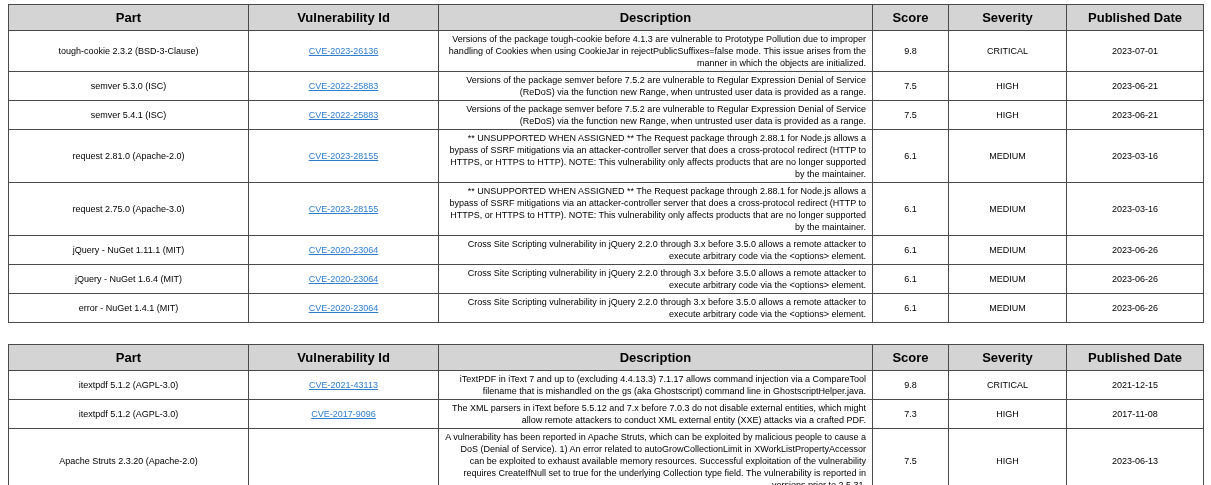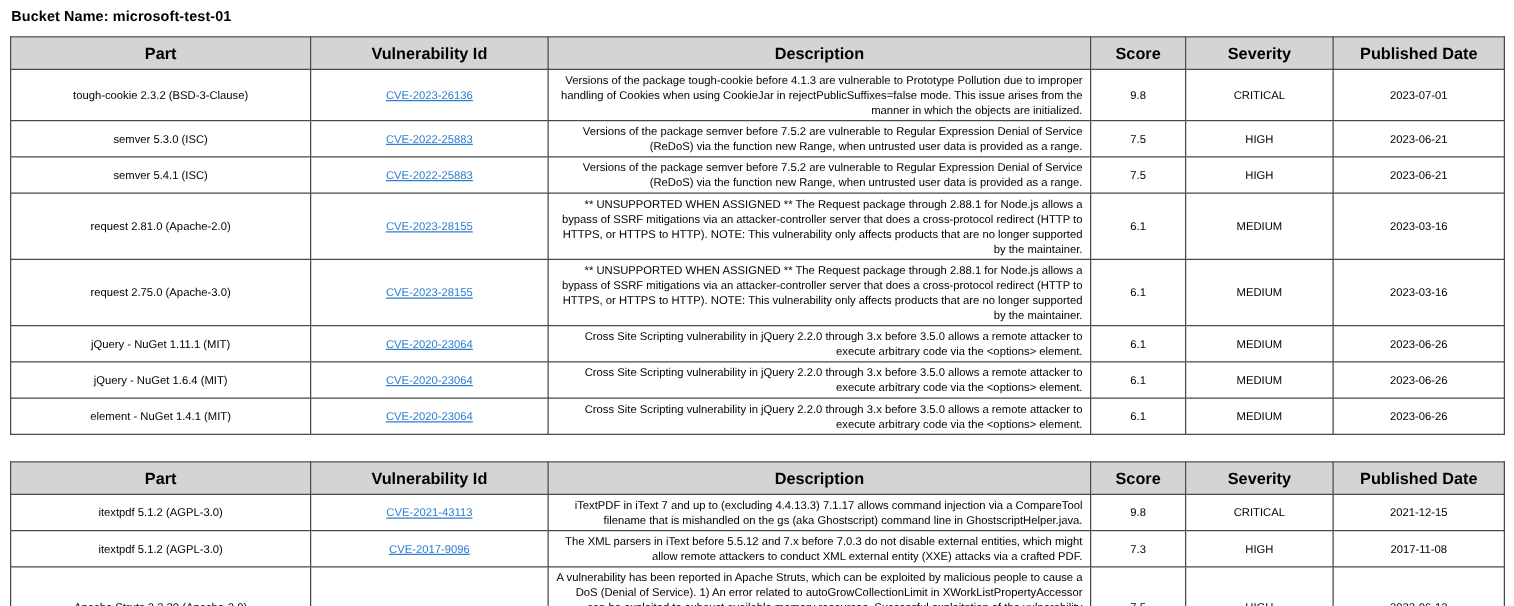--- a/index.html
+++ b/index.html
@@ -68,110 +68,20 @@
   }
   a.vuln-link {
     color: var(--link-color);
     cursor: pointer;
   }
 </style>
 </head>
 <body>
 
 <div class="report">
-
-  <section class="bucket-section">
-    <div class="bucket-title">Bucket Name: microsoft-test-01</div>
-    <table class="vuln-table">
-      <colgroup>
-        <col style="width:240px">
-          <col style="width:190px">
-          <col style="width:434px">
-        <col style="width:76px">
-          <col style="width:118px">
-          <col style="width:137px">
-      </colgroup>
-      <thead>
-        <tr>
-            <th>Part</th>
-            <th>Vulnerability Id</th>
-            <th>Description</th>
-            <th>Score</th>
-            <th>Severity</th>
-            <th>Published Date</th>
-          </tr>
-      </thead>
-      <tbody>
-          <tr>
-            <td class="cell-part">tough-cookie 2.3.2 (BSD-3-Clause)</td>
-            <td class="cell-vulnerability-id"><a class="vuln-link" href="#">CVE-2023-26136</a></td>
-            <td class="cell-description">Versions of the package tough-cookie before 4.1.3 are vulnerable to Prototype Pollution due to improper handling of Cookies when using CookieJar in rejectPublicSuffixes=false mode. This issue arises from the manner in which the objects are initialized.</td>
-            <td class="cell-score">9.8</td>
-            <td class="cell-severity">CRITICAL</td>
-            <td class="cell-published-date">2023-07-01</td>
-          </tr>
-          <tr>
-            <td class="cell-part">semver 5.3.0 (ISC)</td>
-            <td class="cell-vulnerability-id"><a class="vuln-link" href="#">CVE-2022-25883</a></td>
-            <td class="cell-description">Versions of the package semver before 7.5.2 are vulnerable to Regular Expression Denial of Service (ReDoS) via the function new Range, when untrusted user data is provided as a range.</td>
-            <td class="cell-score">7.5</td>
-            <td class="cell-severity">HIGH</td>
-            <td class="cell-published-date">2023-06-21</td>
-          </tr>
-          <tr>
-            <td class="cell-part">semver 5.4.1 (ISC)</td>
-            <td class="cell-vulnerability-id"><a class="vuln-link" href="#">CVE-2022-25883</a></td>
-            <td class="cell-description">Versions of the package semver before 7.5.2 are vulnerable to Regular Expression Denial of Service (ReDoS) via the function new Range, when untrusted user data is provided as a range.</td>
-            <td class="cell-score">7.5</td>
-            <td class="cell-severity">HIGH</td>
-            <td class="cell-published-date">2023-06-21</td>
-          </tr>
-          <tr>
-            <td class="cell-part">request 2.81.0 (Apache-2.0)</td>
-            <td class="cell-vulnerability-id"><a class="vuln-link" href="#">CVE-2023-28155</a></td>
-            <td class="cell-description">** UNSUPPORTED WHEN ASSIGNED ** The Request package through 2.88.1 for Node.js allows a bypass of SSRF mitigations via an attacker-controller server that does a cross-protocol redirect (HTTP to HTTPS, or HTTPS to HTTP). NOTE: This vulnerability only affects products that are no longer supported by the maintainer.</td>
-            <td class="cell-score">6.1</td>
-            <td class="cell-severity">MEDIUM</td>
-            <td class="cell-published-date">2023-03-16</td>
-          </tr>
-          <tr>
-            <td class="cell-part">request 2.75.0 (Apache-3.0)</td>
-            <td class="cell-vulnerability-id"><a class="vuln-link" href="#">CVE-2023-28155</a></td>
-            <td class="cell-description">** UNSUPPORTED WHEN ASSIGNED ** The Request package through 2.88.1 for Node.js allows a bypass of SSRF mitigations via an attacker-controller server that does a cross-protocol redirect (HTTP to HTTPS, or HTTPS to HTTP). NOTE: This vulnerability only affects products that are no longer supported by the maintainer.</td>
-            <td class="cell-score">6.1</td>
-            <td class="cell-severity">MEDIUM</td>
-            <td class="cell-published-date">2023-03-16</td>
-          </tr>
-          <tr>
-            <td class="cell-part">jQuery - NuGet 1.11.1 (MIT)</td>
-            <td class="cell-vulnerability-id"><a class="vuln-link" href="#">CVE-2020-23064</a></td>
-            <td class="cell-description">Cross Site Scripting vulnerability in jQuery 2.2.0 through 3.x before 3.5.0 allows a remote attacker to execute arbitrary code via the &lt;options&gt; element.</td>
-            <td class="cell-score">6.1</td>
-            <td class="cell-severity">MEDIUM</td>
-            <td class="cell-published-date">2023-06-26</td>
-          </tr>
-          <tr>
-            <td class="cell-part">jQuery - NuGet 1.6.4 (MIT)</td>
-            <td class="cell-vulnerability-id"><a class="vuln-link" href="#">CVE-2020-23064</a></td>
-            <td class="cell-description">Cross Site Scripting vulnerability in jQuery 2.2.0 through 3.x before 3.5.0 allows a remote attacker to execute arbitrary code via the &lt;options&gt; element.</td>
-            <td class="cell-score">6.1</td>
-            <td class="cell-severity">MEDIUM</td>
-            <td class="cell-published-date">2023-06-26</td>
-          </tr>
-          <tr>
-            <td class="cell-part">element - NuGet 1.4.1 (MIT)</td>
-            <td class="cell-vulnerability-id"><a class="vuln-link" href="#">CVE-2020-23064</a></td>
-            <td class="cell-description">Cross Site Scripting vulnerability in jQuery 2.2.0 through 3.x before 3.5.0 allows a remote attacker to execute arbitrary code via the &lt;options&gt; element.</td>
-            <td class="cell-score">6.1</td>
-            <td class="cell-severity">MEDIUM</td>
-            <td class="cell-published-date">2023-06-26</td>
-          </tr>
-        </tbody>
-    </table>
-  </section>
 
   <section class="bucket-section">
     <table class="vuln-table">
       <colgroup>
         <col style="width:240px">
           <col style="width:190px">
           <col style="width:434px">
         <col style="width:76px">
           <col style="width:118px">
           <col style="width:137px">
@@ -181,20 +91,109 @@
             <th>Part</th>
             <th>Vulnerability Id</th>
             <th>Description</th>
             <th>Score</th>
             <th>Severity</th>
             <th>Published Date</th>
           </tr>
       </thead>
       <tbody>
           <tr>
+            <td class="cell-part">tough-cookie 2.3.2 (BSD-3-Clause)</td>
+            <td class="cell-vulnerability-id"><a class="vuln-link" href="#">CVE-2023-26136</a></td>
+            <td class="cell-description">Versions of the package tough-cookie before 4.1.3 are vulnerable to Prototype Pollution due to improper handling of Cookies when using CookieJar in rejectPublicSuffixes=false mode. This issue arises from the manner in which the objects are initialized.</td>
+            <td class="cell-score">9.8</td>
+            <td class="cell-severity">CRITICAL</td>
+            <td class="cell-published-date">2023-07-01</td>
+          </tr>
+          <tr>
+            <td class="cell-part">semver 5.3.0 (ISC)</td>
+            <td class="cell-vulnerability-id"><a class="vuln-link" href="#">CVE-2022-25883</a></td>
+            <td class="cell-description">Versions of the package semver before 7.5.2 are vulnerable to Regular Expression Denial of Service (ReDoS) via the function new Range, when untrusted user data is provided as a range.</td>
+            <td class="cell-score">7.5</td>
+            <td class="cell-severity">HIGH</td>
+            <td class="cell-published-date">2023-06-21</td>
+          </tr>
+          <tr>
+            <td class="cell-part">semver 5.4.1 (ISC)</td>
+            <td class="cell-vulnerability-id"><a class="vuln-link" href="#">CVE-2022-25883</a></td>
+            <td class="cell-description">Versions of the package semver before 7.5.2 are vulnerable to Regular Expression Denial of Service (ReDoS) via the function new Range, when untrusted user data is provided as a range.</td>
+            <td class="cell-score">7.5</td>
+            <td class="cell-severity">HIGH</td>
+            <td class="cell-published-date">2023-06-21</td>
+          </tr>
+          <tr>
+            <td class="cell-part">request 2.81.0 (Apache-2.0)</td>
+            <td class="cell-vulnerability-id"><a class="vuln-link" href="#">CVE-2023-28155</a></td>
+            <td class="cell-description">** UNSUPPORTED WHEN ASSIGNED ** The Request package through 2.88.1 for Node.js allows a bypass of SSRF mitigations via an attacker-controller server that does a cross-protocol redirect (HTTP to HTTPS, or HTTPS to HTTP). NOTE: This vulnerability only affects products that are no longer supported by the maintainer.</td>
+            <td class="cell-score">6.1</td>
+            <td class="cell-severity">MEDIUM</td>
+            <td class="cell-published-date">2023-03-16</td>
+          </tr>
+          <tr>
+            <td class="cell-part">request 2.75.0 (Apache-3.0)</td>
+            <td class="cell-vulnerability-id"><a class="vuln-link" href="#">CVE-2023-28155</a></td>
+            <td class="cell-description">** UNSUPPORTED WHEN ASSIGNED ** The Request package through 2.88.1 for Node.js allows a bypass of SSRF mitigations via an attacker-controller server that does a cross-protocol redirect (HTTP to HTTPS, or HTTPS to HTTP). NOTE: This vulnerability only affects products that are no longer supported by the maintainer.</td>
+            <td class="cell-score">6.1</td>
+            <td class="cell-severity">MEDIUM</td>
+            <td class="cell-published-date">2023-03-16</td>
+          </tr>
+          <tr>
+            <td class="cell-part">jQuery - NuGet 1.11.1 (MIT)</td>
+            <td class="cell-vulnerability-id"><a class="vuln-link" href="#">CVE-2020-23064</a></td>
+            <td class="cell-description">Cross Site Scripting vulnerability in jQuery 2.2.0 through 3.x before 3.5.0 allows a remote attacker to execute arbitrary code via the &lt;options&gt; element.</td>
+            <td class="cell-score">6.1</td>
+            <td class="cell-severity">MEDIUM</td>
+            <td class="cell-published-date">2023-06-26</td>
+          </tr>
+          <tr>
+            <td class="cell-part">jQuery - NuGet 1.6.4 (MIT)</td>
+            <td class="cell-vulnerability-id"><a class="vuln-link" href="#">CVE-2020-23064</a></td>
+            <td class="cell-description">Cross Site Scripting vulnerability in jQuery 2.2.0 through 3.x before 3.5.0 allows a remote attacker to execute arbitrary code via the &lt;options&gt; element.</td>
+            <td class="cell-score">6.1</td>
+            <td class="cell-severity">MEDIUM</td>
+            <td class="cell-published-date">2023-06-26</td>
+          </tr>
+          <tr>
+            <td class="cell-part">error - NuGet 1.4.1 (MIT)</td>
+            <td class="cell-vulnerability-id"><a class="vuln-link" href="#">CVE-2020-23064</a></td>
+            <td class="cell-description">Cross Site Scripting vulnerability in jQuery 2.2.0 through 3.x before 3.5.0 allows a remote attacker to execute arbitrary code via the &lt;options&gt; element.</td>
+            <td class="cell-score">6.1</td>
+            <td class="cell-severity">MEDIUM</td>
+            <td class="cell-published-date">2023-06-26</td>
+          </tr>
+        </tbody>
+    </table>
+  </section>
+
+  <section class="bucket-section">
+    <table class="vuln-table">
+      <colgroup>
+        <col style="width:240px">
+          <col style="width:190px">
+          <col style="width:434px">
+        <col style="width:76px">
+          <col style="width:118px">
+          <col style="width:137px">
+      </colgroup>
+      <thead>
+        <tr>
+            <th>Part</th>
+            <th>Vulnerability Id</th>
+            <th>Description</th>
+            <th>Score</th>
+            <th>Severity</th>
+            <th>Published Date</th>
+          </tr>
+      </thead>
+      <tbody>
+          <tr>
             <td class="cell-part">itextpdf 5.1.2 (AGPL-3.0)</td>
             <td class="cell-vulnerability-id"><a class="vuln-link" href="#">CVE-2021-43113</a></td>
             <td class="cell-description">iTextPDF in iText 7 and up to (excluding 4.4.13.3) 7.1.17 allows command injection via a CompareTool filename that is mishandled on the gs (aka Ghostscript) command line in GhostscriptHelper.java.</td>
             <td class="cell-score">9.8</td>
             <td class="cell-severity">CRITICAL</td>
             <td class="cell-published-date">2021-12-15</td>
           </tr>
           <tr>
             <td class="cell-part">itextpdf 5.1.2 (AGPL-3.0)</td>
             <td class="cell-vulnerability-id"><a class="vuln-link" href="#">CVE-2017-9096</a></td>

